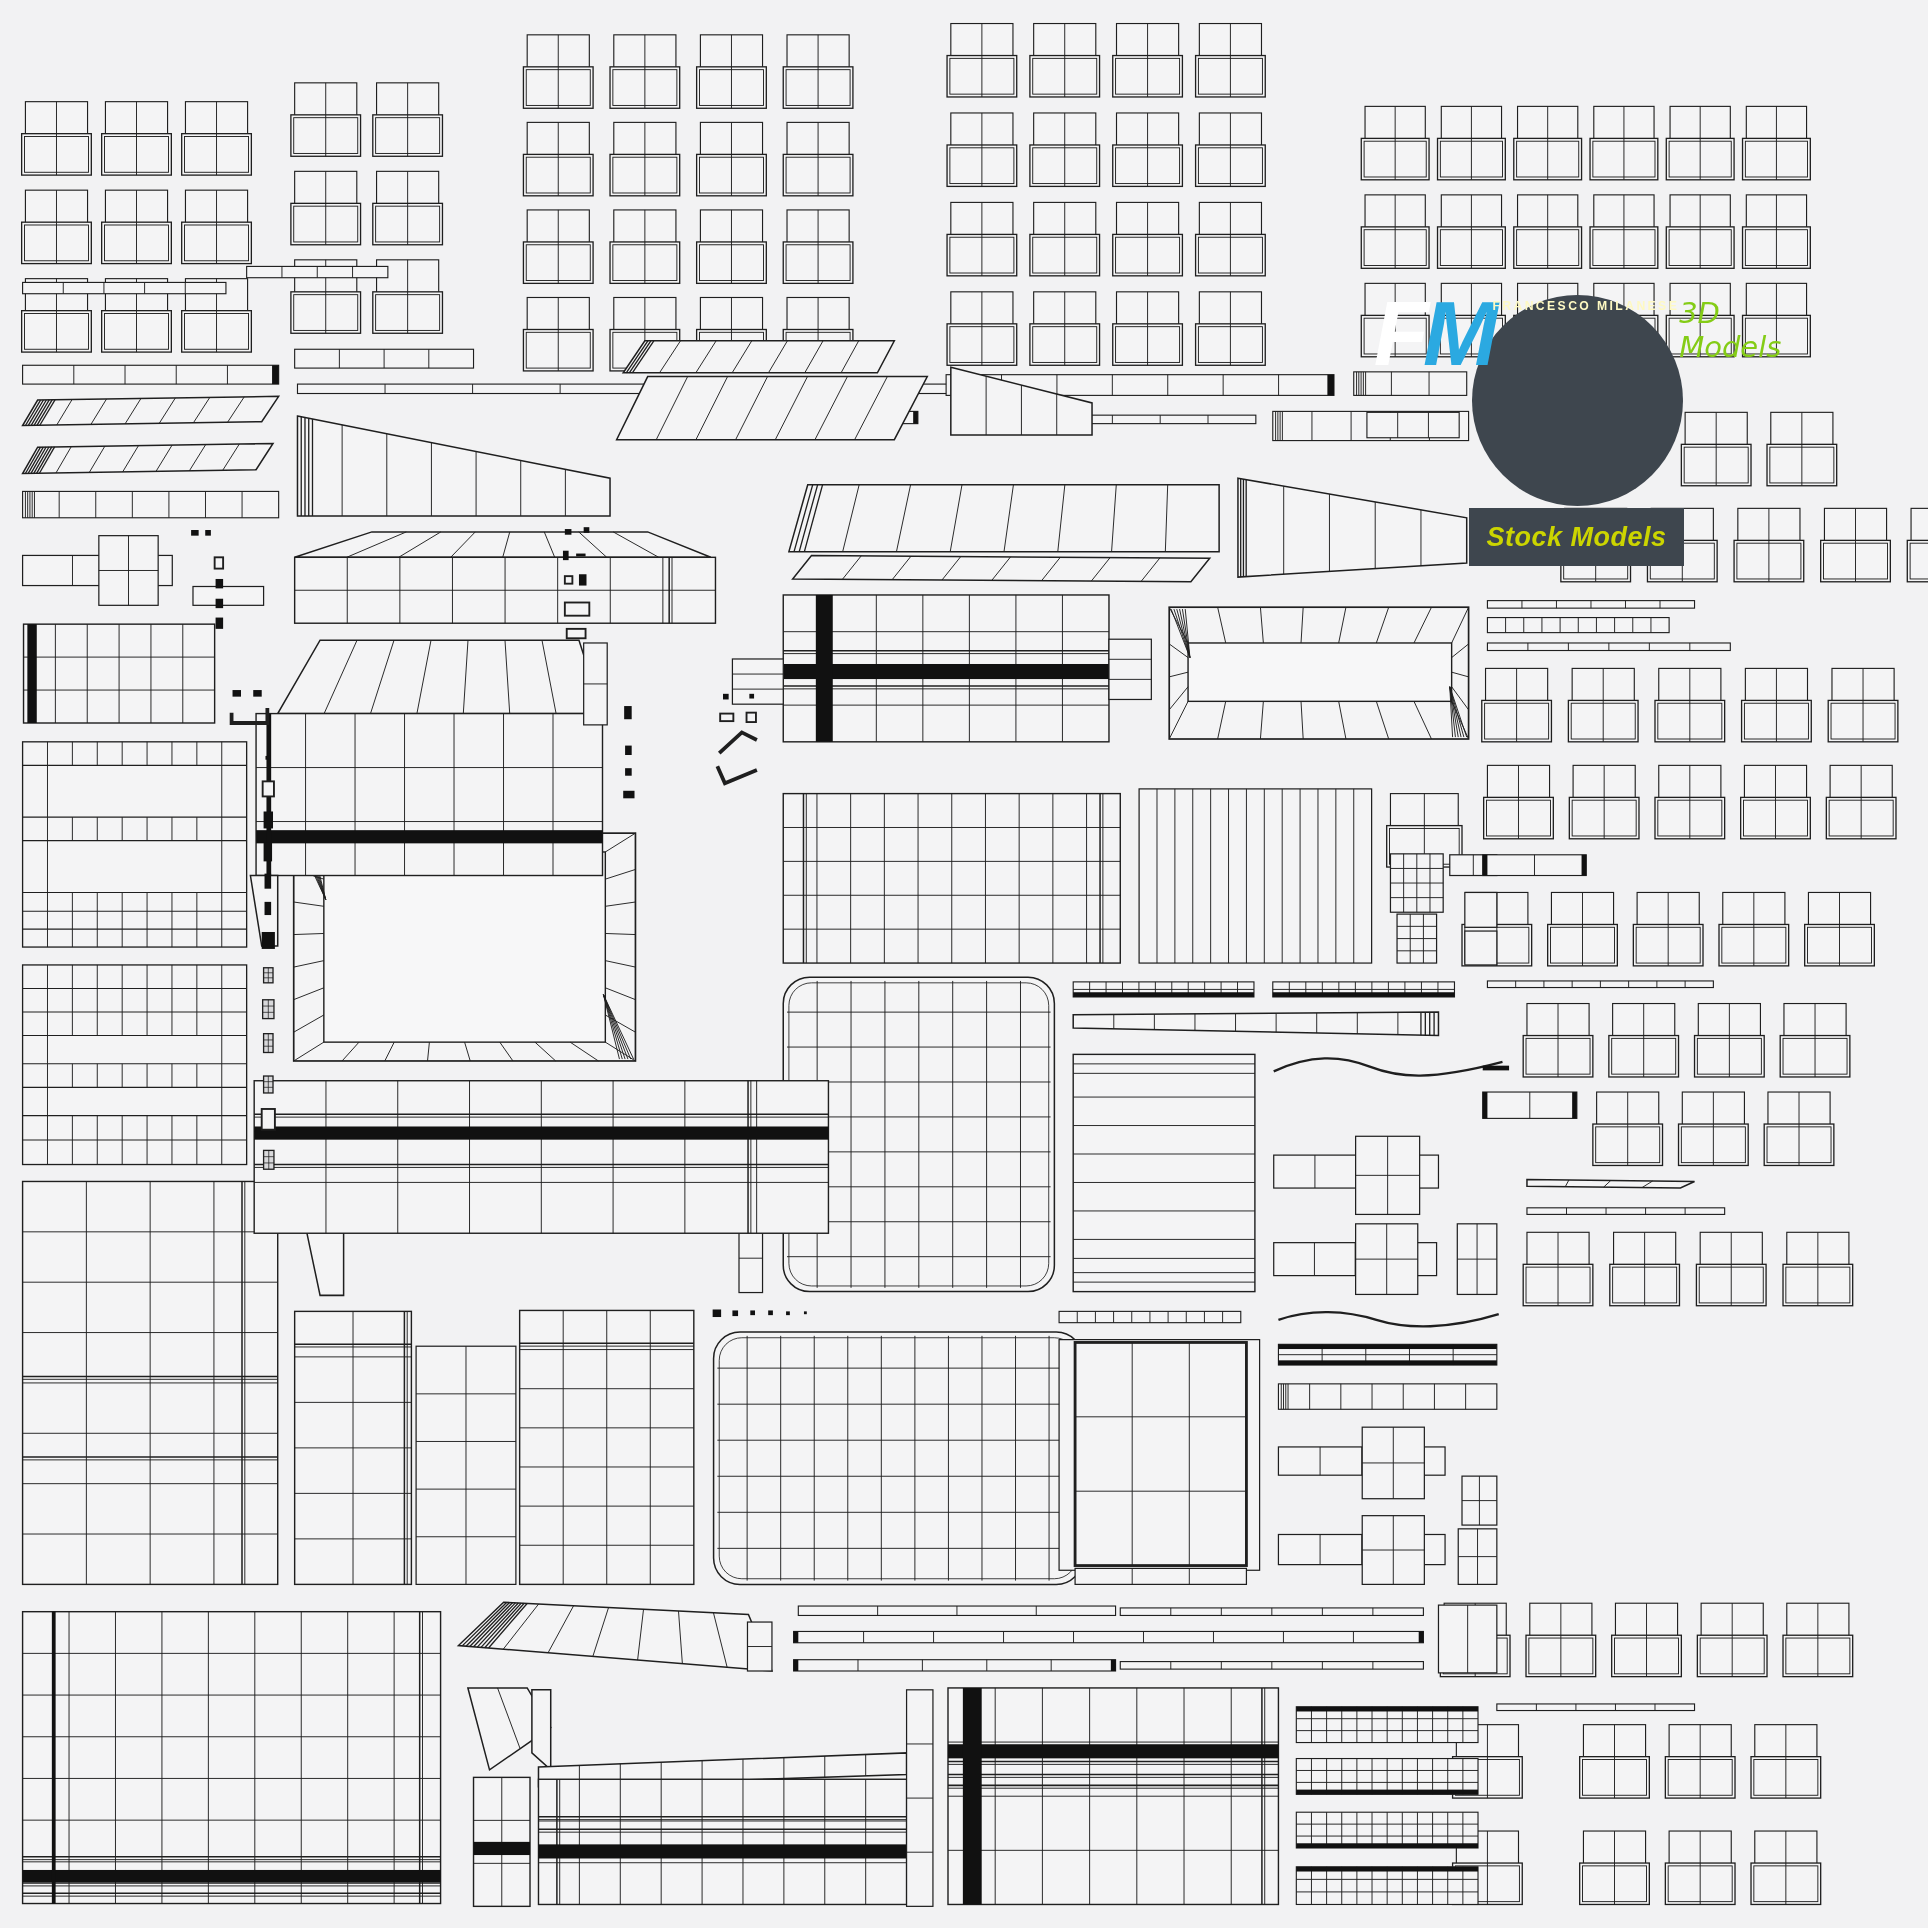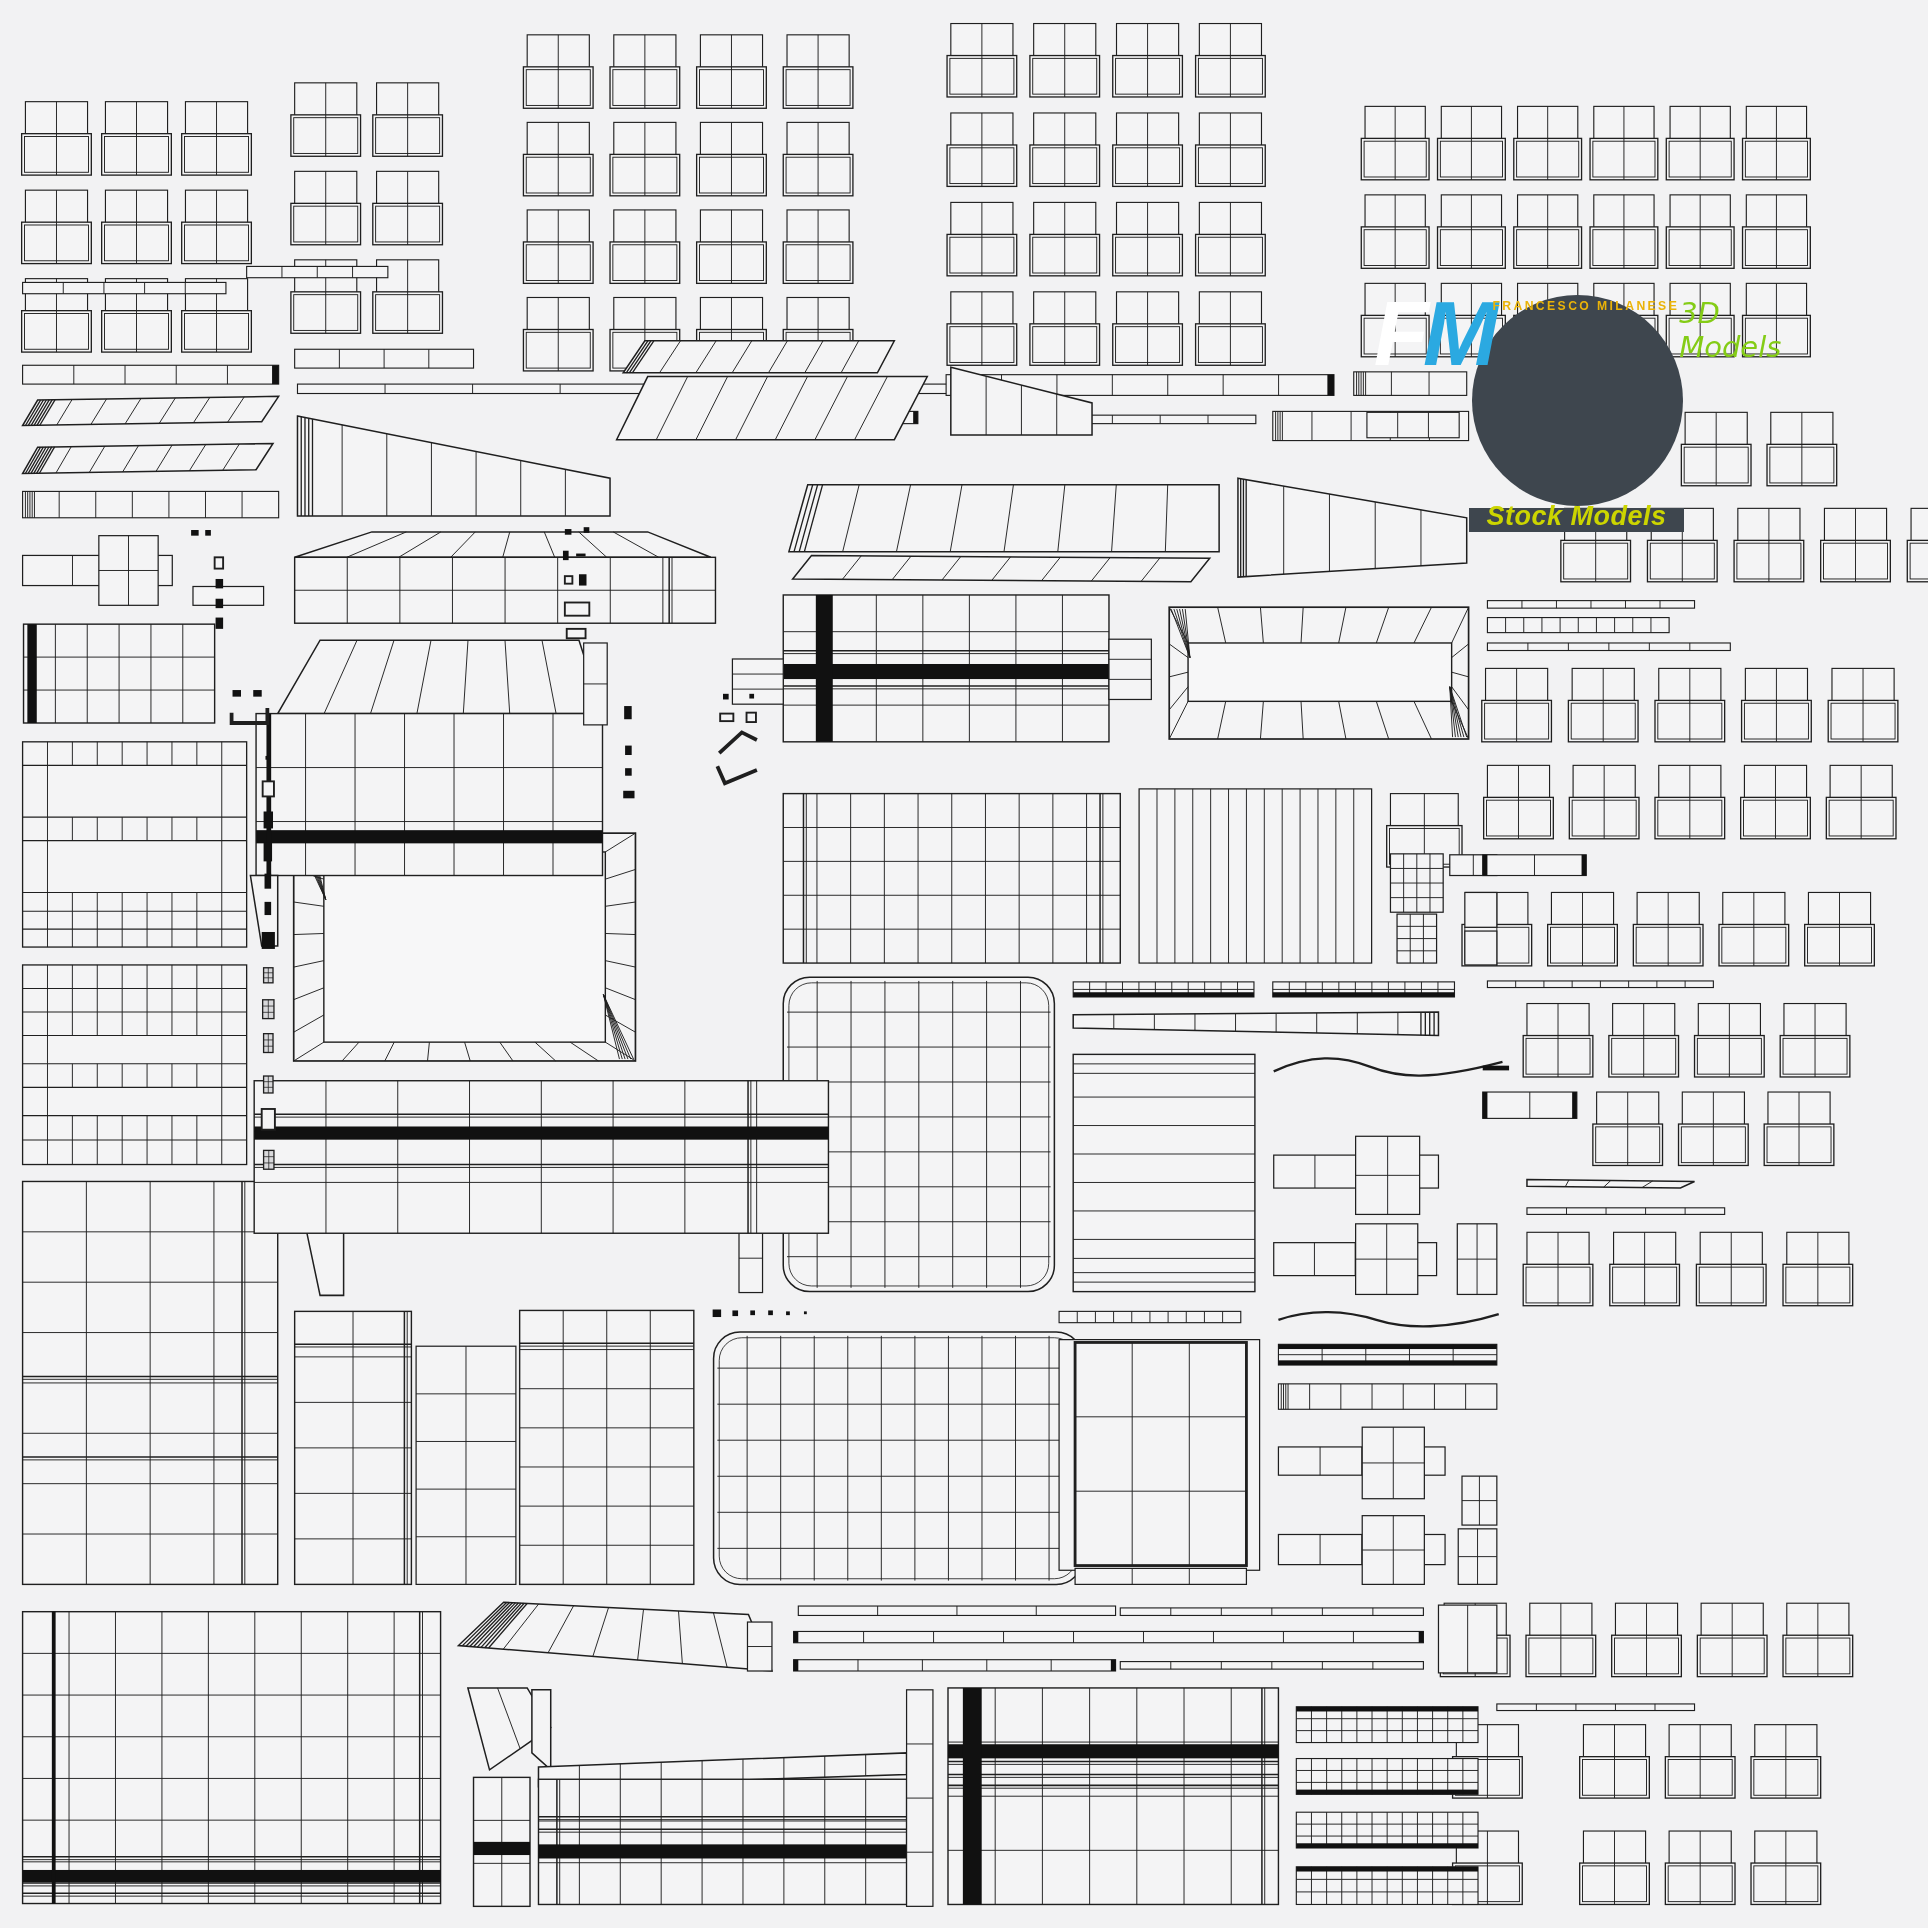--- a/index.html
+++ b/index.html
@@ -5,24 +5,24 @@
   html,body{margin:0;padding:0;width:1928px;height:1928px;overflow:hidden;
     background:#f2f2f3;font-family:"Liberation Sans",sans-serif;}
   .stage{position:relative;width:1928px;height:1928px;}
   svg{position:absolute;left:0;top:0;}
   .logo{position:absolute;left:1472px;top:295px;width:211px;height:211px;border-radius:50%;
     background:#3e464e;display:flex;justify-content:center;z-index:5;}
   .fm{font-style:italic;font-weight:700;font-size:90px;line-height:79px;letter-spacing:-5.6px;
     font-family:"Liberation Sans",sans-serif;}
   .fm .f{color:#ffffff;}
   .fm .m{color:#2ba9e1;}
-  .lname{margin-top:3.8px;color:#eab308;font-size:12.2px;font-weight:700;letter-spacing:2.4px;white-space:nowrap;}
+  .lname{margin-top:3.8px;color:#fef9c3;font-size:12.2px;font-weight:700;letter-spacing:2.4px;white-space:nowrap;}
   .ltag{color:#84cc16;font-style:italic;font-size:29px;margin-top:0.9px;font-family:"DejaVu Sans",sans-serif;}
-  .badge{position:absolute;left:1469px;top:508px;width:215px;height:24px;background:#3e464e;
-    display:flex;align-items:flex-end;justify-content:center;z-index:6;}
+  .badge{position:absolute;left:1469px;top:508px;width:215px;height:58px;background:#3e464e;
+    display:flex;align-items:center;justify-content:center;z-index:6;}
   .badge span{color:#ccd500;font-style:italic;font-weight:700;font-size:27px;letter-spacing:0.5px;
     font-family:"Liberation Sans",sans-serif;white-space:nowrap;}
 </style>
 </head>
 <body>
 
 <div class="stage">
   <svg id="wires" width="1928" height="1928" viewBox="0 0 2048 2048">
       <g>
         <rect x="27" y="108" width="66" height="40" fill="#f4f4f5" stroke="#1f1f1f" stroke-width="1.2" rx="0"></rect>

